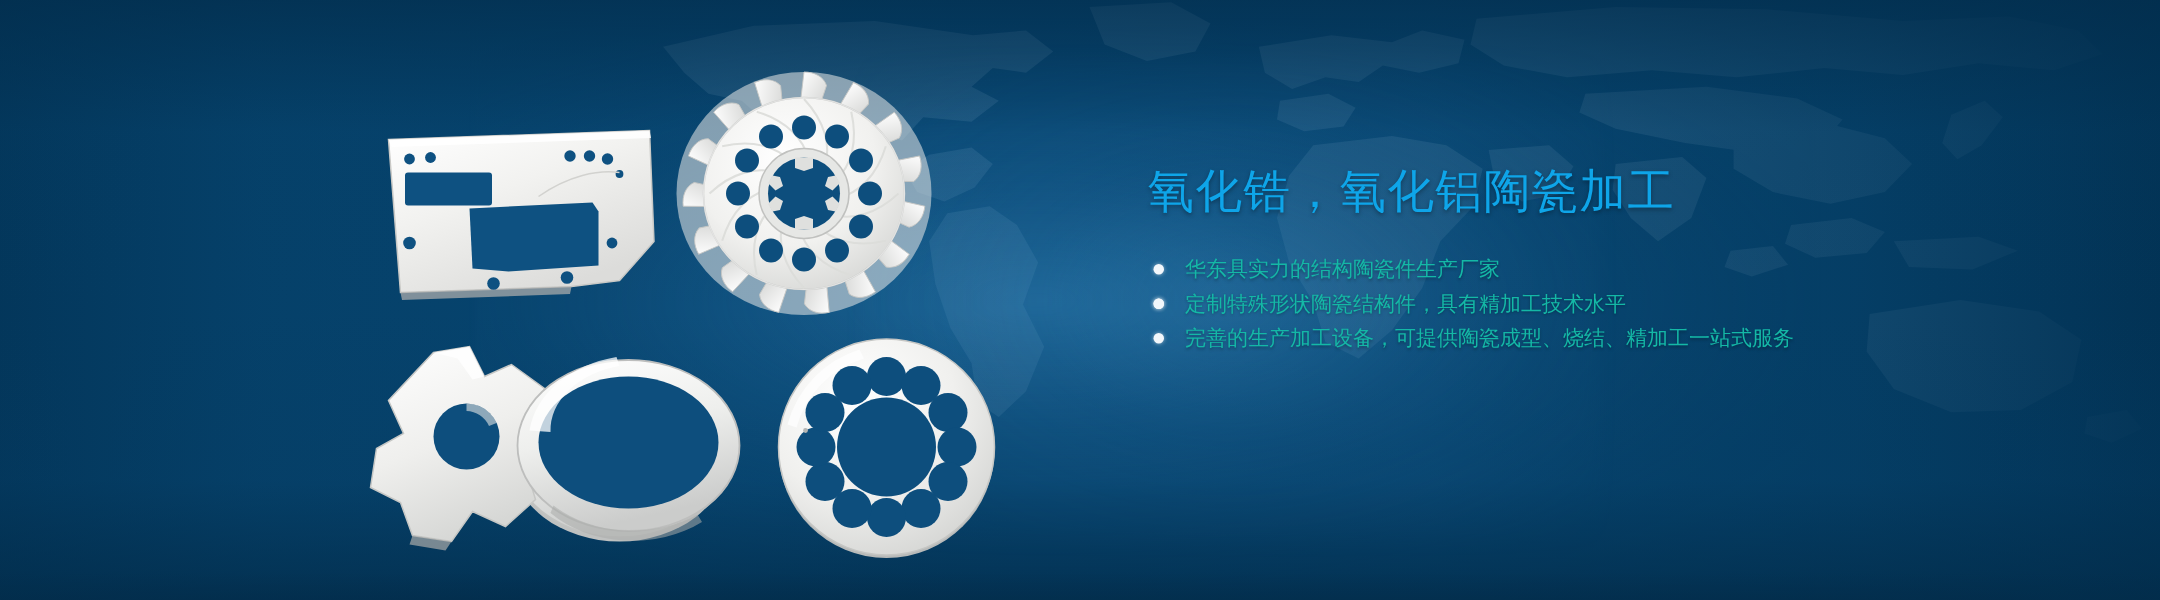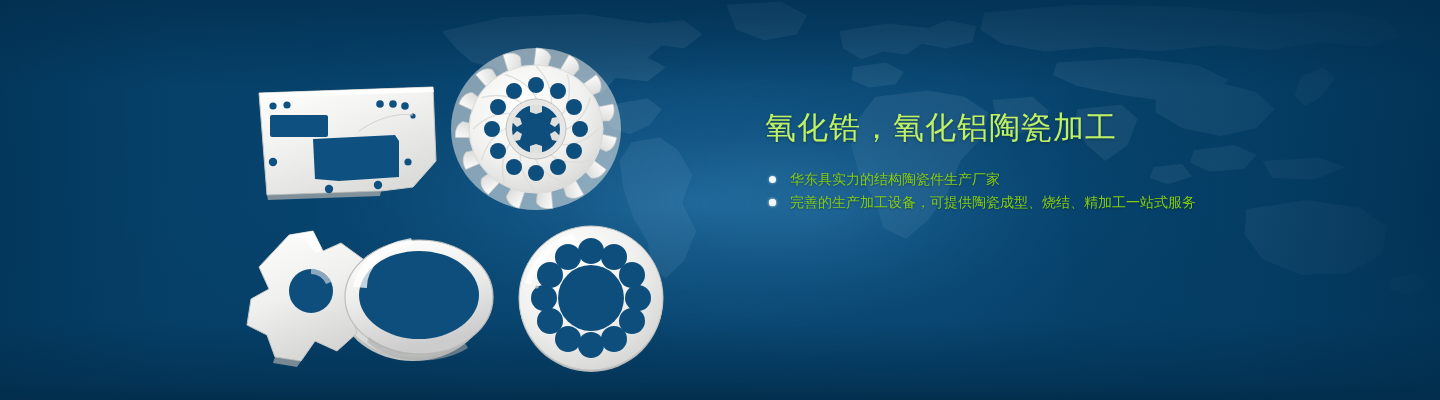--- a/index.html
+++ b/index.html
@@ -98,37 +98,37 @@
   }
 
   
   .copy {
     position: absolute;
     left: 765px;
     top: 108px;
     width: 620px;
   }
   .headline {
-    color: #bef264;
+    color: #0ea5e9;
     font-size: 31px;
     line-height: 40px;
     letter-spacing: 1px;
     font-weight: normal;
     margin: 0;
     text-shadow: 0 1px 3px rgba(0,0,0,0.35);
     white-space: nowrap;
   }
   .bullets {
     list-style: none;
     margin: 20px 0 0 4px;
     padding: 0;
   }
   .bullets li {
     position: relative;
-    color: #84cc16;
+    color: #14b8a6;
     font-size: 14px;
     line-height: 23px;
     padding-left: 21px;
     white-space: nowrap;
     text-shadow: 0 1px 2px rgba(0,0,0,0.30);
   }
   .dot {
     position: absolute;
     left: 0;
     top: 8px;
@@ -398,18 +398,22 @@
     <ul class="bullets">
       <li>
         <span class="dot"></span>
         <span>华东具实力的结构陶瓷件生产厂家</span>
       </li>
       <li>
         <span class="dot"></span>
       </li>
       <li>
         <span class="dot"></span>
+        <span>定制特殊形状陶瓷结构件，具有精加工技术水平</span>
+      </li>
+      <li>
+        <span class="dot"></span>
         <span>完善的生产加工设备，可提供陶瓷成型、烧结、精加工一站式服务</span>
       </li>
     </ul>
   </div>
 
 </div>
 
 </body></html>

